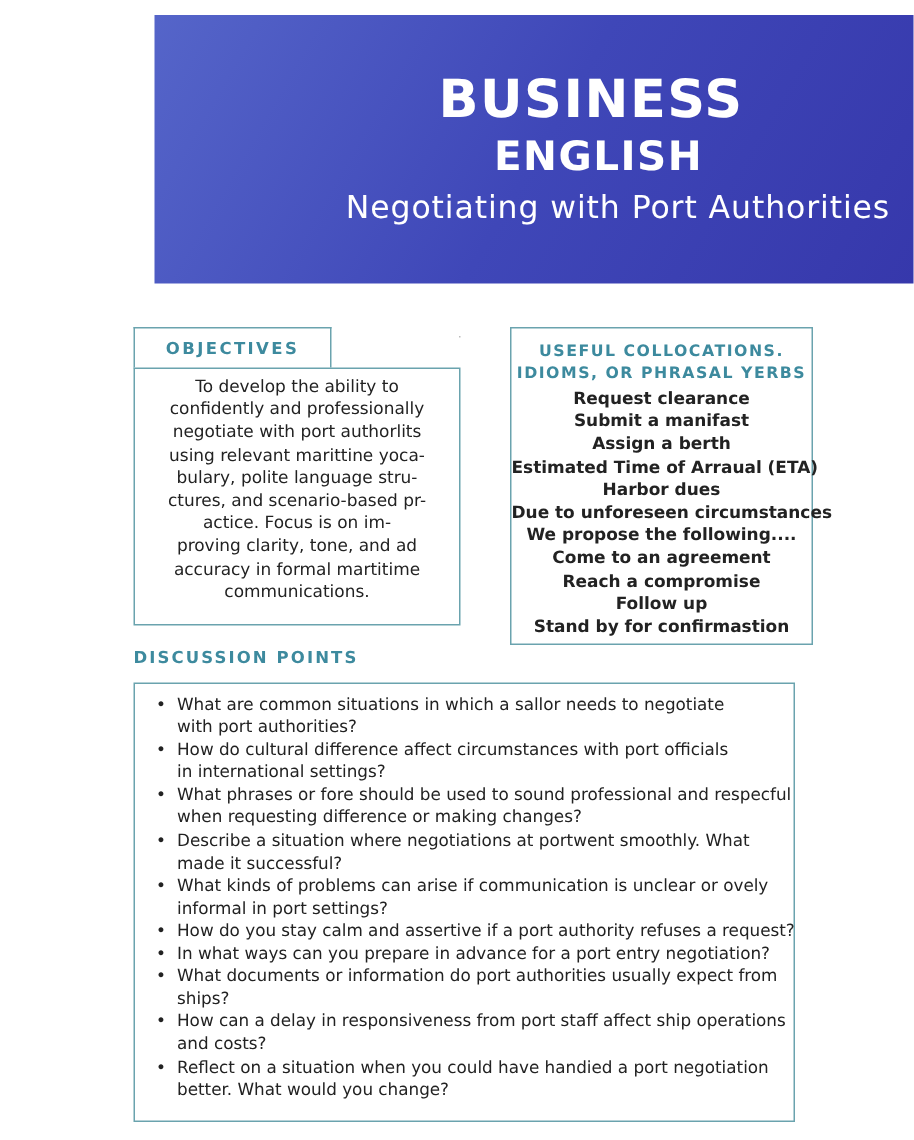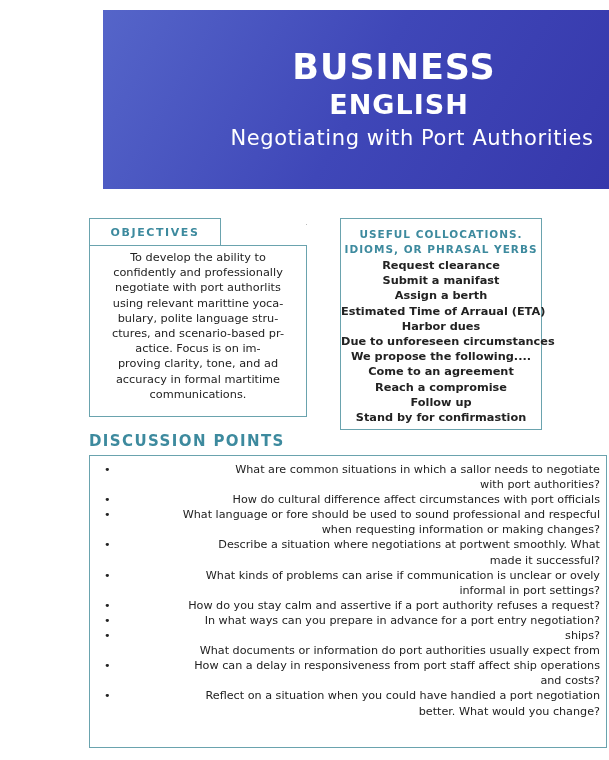--- a/index.html
+++ b/index.html
@@ -17,22 +17,22 @@
     .obj-tab span { display: block; text-align: center; font-size: 11px; font-weight: bold; letter-spacing: 1.6px; line-height: 28px; color: #3d8a9e; }
     .obj-box { left: 89px; top: 245px; width: 218px; height: 172px; }
     .obj-text { position: absolute; left: 10px; right: 10px; top: 4px; text-align: center; font-size: 11.3px; line-height: 15.2px; color: #222; }
     .obj-text div { white-space: nowrap; }
 
     .col-box { left: 340px; top: 218px; width: 202px; height: 212px; }
     .col-title { position: absolute; left: 0; right: 0; top: 8px; text-align: center; font-size: 10.5px; font-weight: bold; letter-spacing: 1px; line-height: 15px; color: #3d8a9e; }
     .col-list { position: absolute; left: 0; right: 0; top: 39px; text-align: center; font-size: 11.3px; line-height: 15.2px; color: #222; list-style: none; margin: 0; padding: 0; }
     .col-list li { white-space: nowrap; font-weight: bold; }
 
-    .disc-title { position: absolute; left: 89px; top: 432px; font-size: 15px; font-weight: bold; letter-spacing: 1.4px; color: #3d8a9e; }
-    .disc-box { left: 89px; top: 455px; width: 518px; height: 293px; text-align: right; }
+    .disc-title { position: absolute; left: 89px; top: 432px; font-size: 11px; font-weight: bold; letter-spacing: 1.4px; color: #3d8a9e; }
+    .disc-box { left: 89px; top: 455px; width: 441px; height: 293px; }
     .disc-list { position: absolute; left: 14px; right: 6px; top: 6px; margin: 0; padding: 0; list-style: none; font-size: 11.2px; line-height: 15.1px; color: #222; }
     .disc-list li { position: relative; padding-left: 14px; }
     .disc-list li::before { content: "•"; position: absolute; left: 0; top: 0; }
     .disc-list li span { display: block; white-space: nowrap; }
 
     .dot { position: absolute; left: 306px; top: 224px; width: 1px; height: 1px; background: #bbb; }
   </style>
 </head>
 <body>
 
@@ -84,42 +84,43 @@
 
 <div class="disc-title">DISCUSSION POINTS</div>
 <div class="box disc-box">
   <ul class="disc-list">
     <li>
         <span>What are common situations in which a sallor needs to negotiate</span>
         <span>with port authorities?</span>
       </li>
     <li>
         <span>How do cultural difference affect circumstances with port officials</span>
+        <span>in international settings?</span>
       </li>
     <li>
-        <span>What language or fore should be used to sound professional and respecful</span>
-        <span>when requesting information or making changes?</span>
+        <span>What phrases or fore should be used to sound professional and respecful</span>
+        <span>when requesting difference or making changes?</span>
       </li>
     <li>
         <span>Describe a situation where negotiations at portwent smoothly. What</span>
         <span>made it successful?</span>
       </li>
     <li>
         <span>What kinds of problems can arise if communication is unclear or ovely</span>
         <span>informal in port settings?</span>
       </li>
     <li>
         <span>How do you stay calm and assertive if a port authority refuses a request?</span>
       </li>
     <li>
         <span>In what ways can you prepare in advance for a port entry negotiation?</span>
       </li>
     <li>
+        <span>What documents or information do port authorities usually expect from</span>
         <span>ships?</span>
-        <span>What documents or information do port authorities usually expect from</span>
       </li>
     <li>
         <span>How can a delay in responsiveness from port staff affect ship operations</span>
         <span>and costs?</span>
       </li>
     <li>
         <span>Reflect on a situation when you could have handied a port negotiation</span>
         <span>better. What would you change?</span>
       </li>
   </ul>

